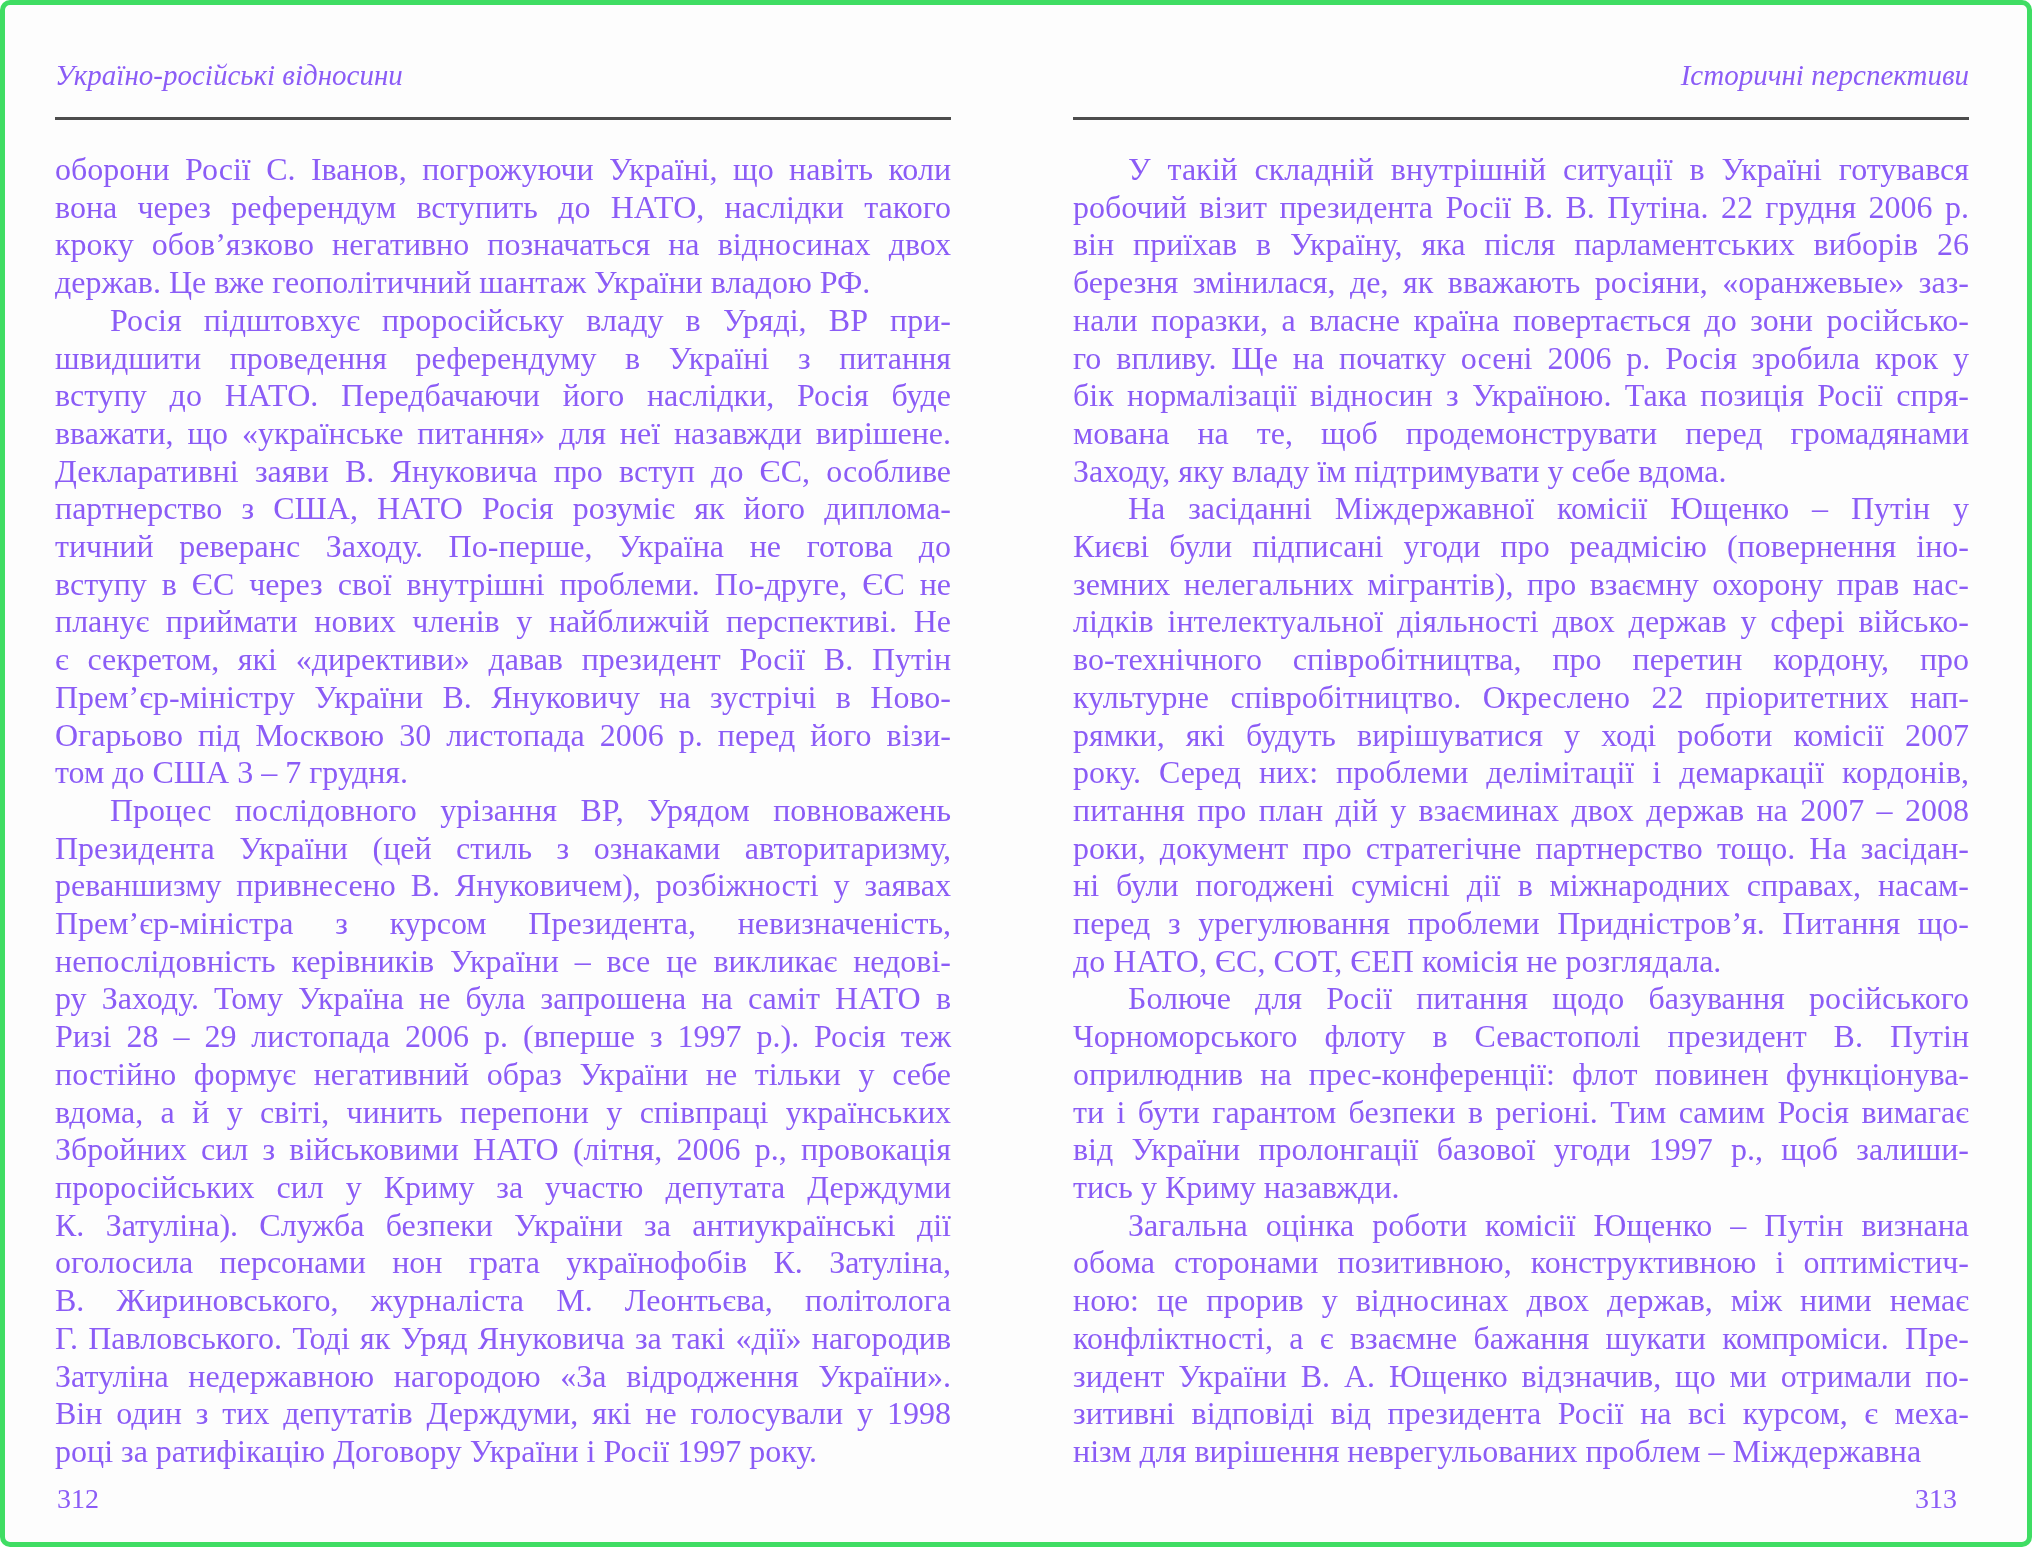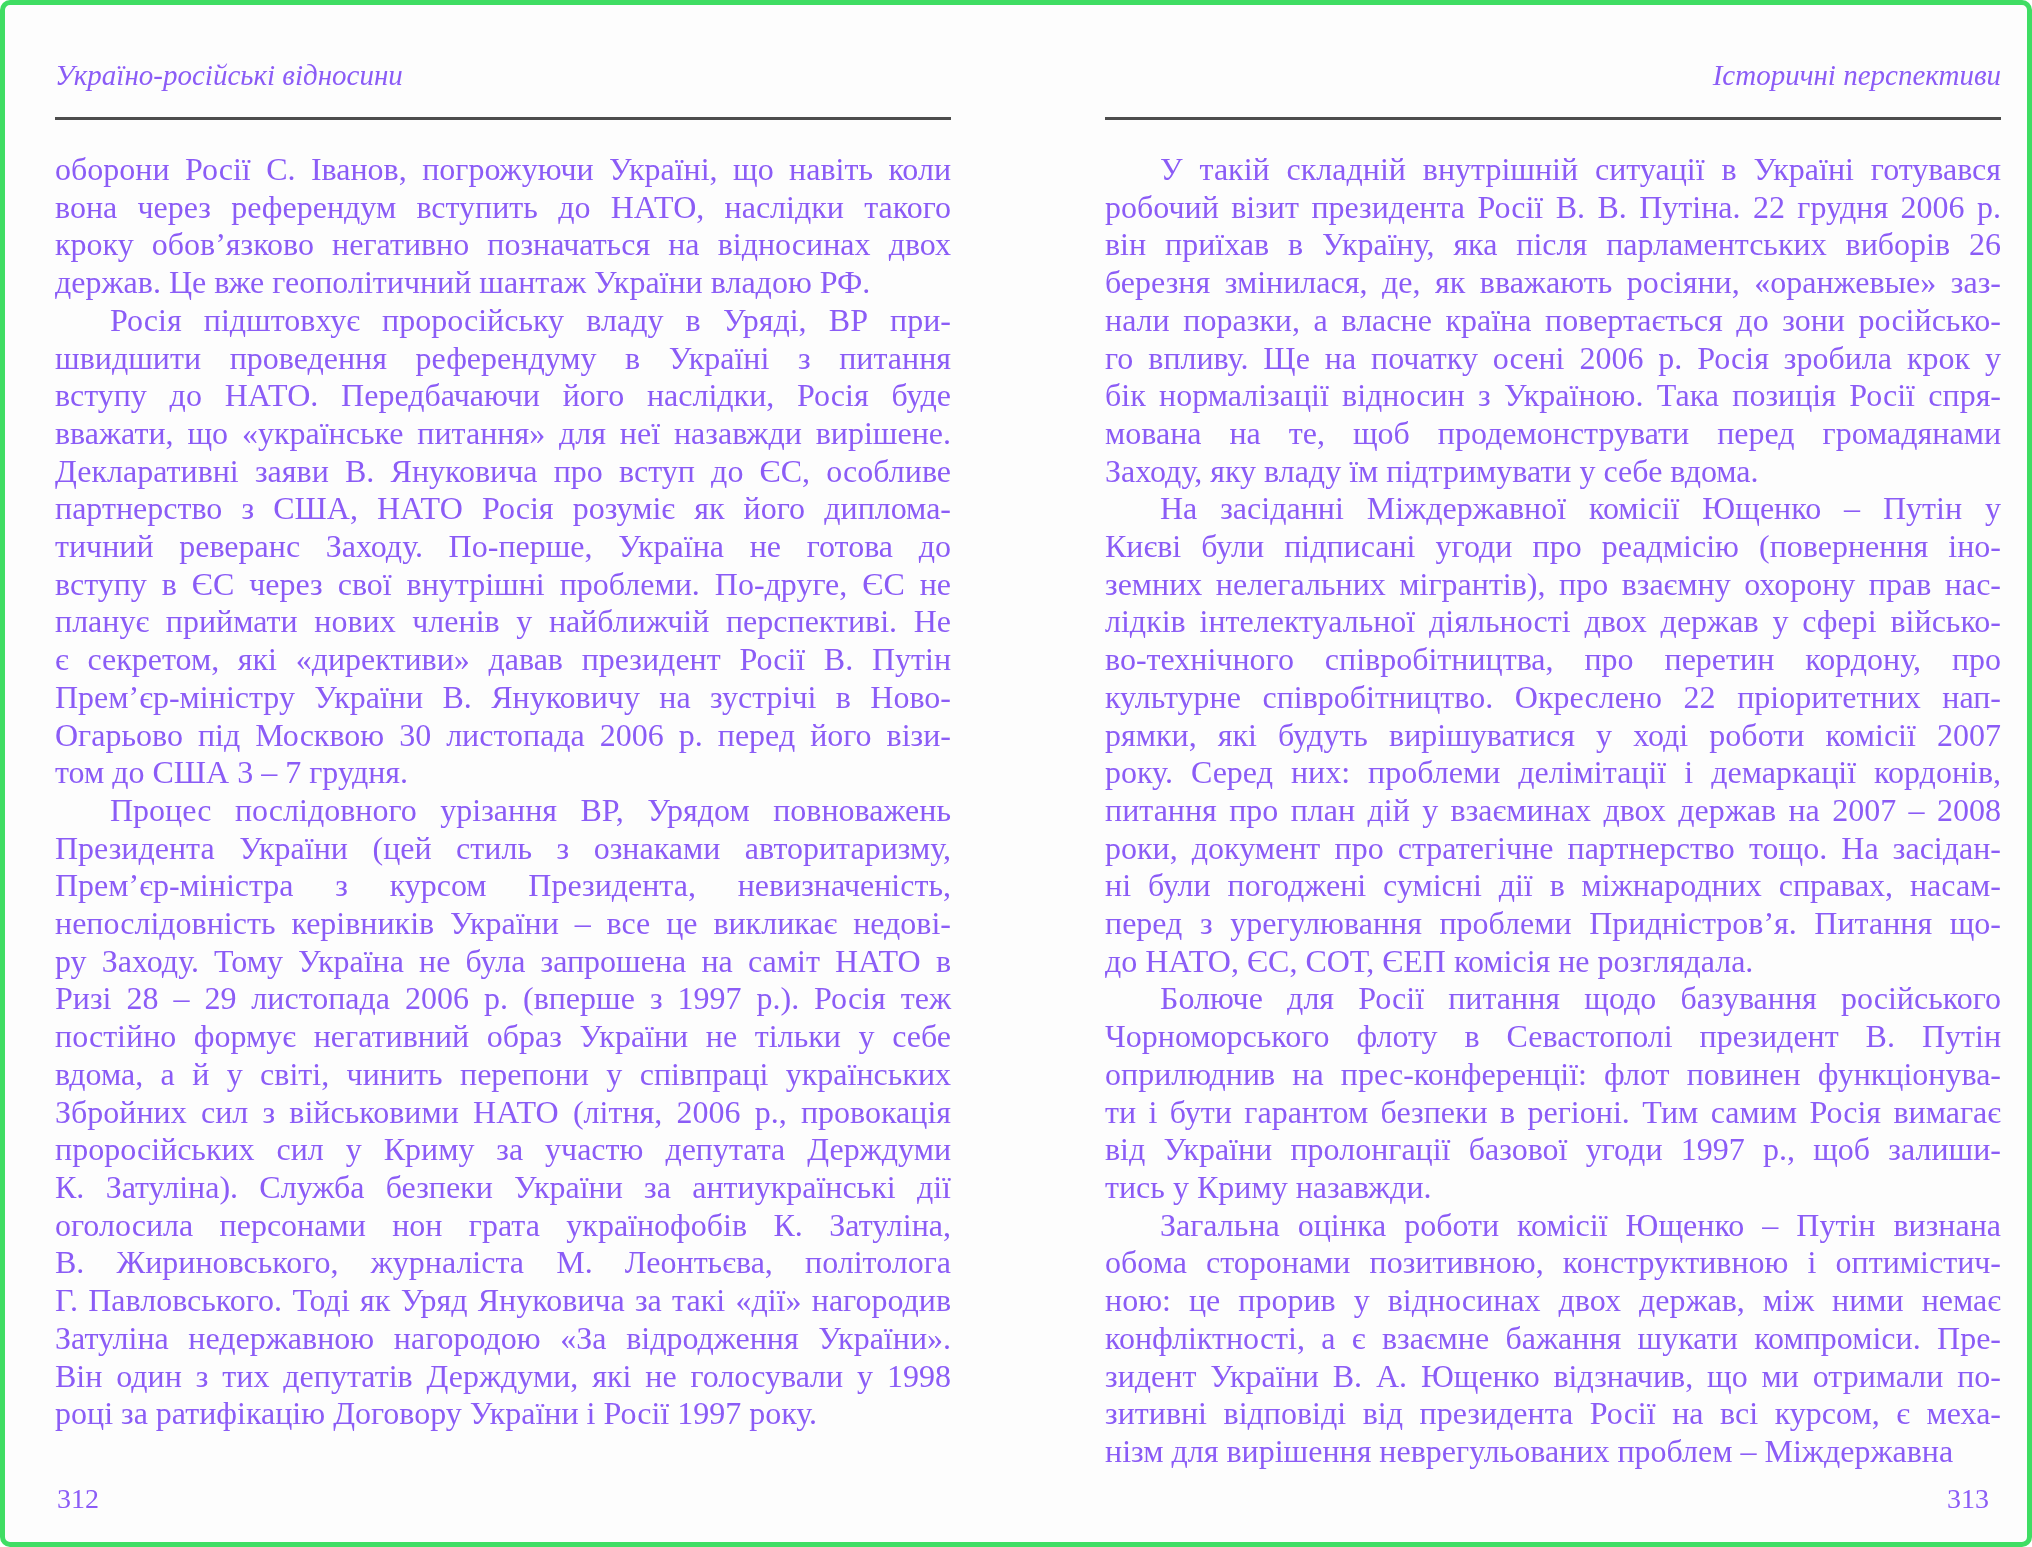--- a/index.html
+++ b/index.html
@@ -10,21 +10,21 @@
     box-sizing: border-box;
     background: #fdfdfd;
     border: 5px solid #3fdd63;
     border-radius: 10px;
     overflow: hidden;
     font-family: "Liberation Serif", "DejaVu Serif", serif;
     color: #8b5cf6;
   }
   .page-col { position: absolute; top: 0; bottom: 0; }
   .page-col.left  { left: 50px;  width: 896px; }
-  .page-col.right { left: 1100px; width: 896px; }
+  .page-col.right { left: 1068px; width: 896px; }
 
   .running-header {
     position: absolute;
     top: 52px; left: 0; right: 0;
     font-style: italic;
     font-size: 29px;
     line-height: 36px;
     white-space: nowrap;
   }
   .page-col.right .running-header { text-align: right; }
@@ -86,20 +86,21 @@
           <div class="line">вступу в ЄС через свої внутрішні проблеми. По-друге, ЄС не</div>
           <div class="line">планує приймати нових членів у найближчій перспективі. Не</div>
           <div class="line">є секретом, які «директиви» давав президент Росії В. Путін</div>
           <div class="line">Прем’єр-міністру України В. Януковичу на зустрічі в Ново-</div>
           <div class="line">Огарьово під Москвою 30 листопада 2006 р. перед його візи-</div>
           <div class="line last">том до США 3 – 7 грудня.</div>
         </div>
         <div class="para">
           <div class="line indent">Процес послідовного урізання ВР, Урядом повноважень</div>
           <div class="line">Президента України (цей стиль з ознаками авторитаризму,</div>
+          <div class="line">реваншизму привнесено В. Януковичем), розбіжності у заявах</div>
           <div class="line">Прем’єр-міністра з курсом Президента, невизначеність,</div>
           <div class="line">непослідовність керівників України – все це викликає недові-</div>
           <div class="line">ру Заходу. Тому Україна не була запрошена на саміт НАТО в</div>
           <div class="line">Ризі 28 – 29 листопада 2006 р. (вперше з 1997 р.). Росія теж</div>
           <div class="line">постійно формує негативний образ України не тільки у себе</div>
           <div class="line">вдома, а й у світі, чинить перепони у співпраці українських</div>
           <div class="line">Збройних сил з військовими НАТО (літня, 2006 р., провокація</div>
           <div class="line">проросійських сил у Криму  за участю депутата Держдуми</div>
           <div class="line">К. Затуліна). Служба безпеки України за антиукраїнські дії</div>
           <div class="line">оголосила персонами нон грата українофобів К. Затуліна,</div>

